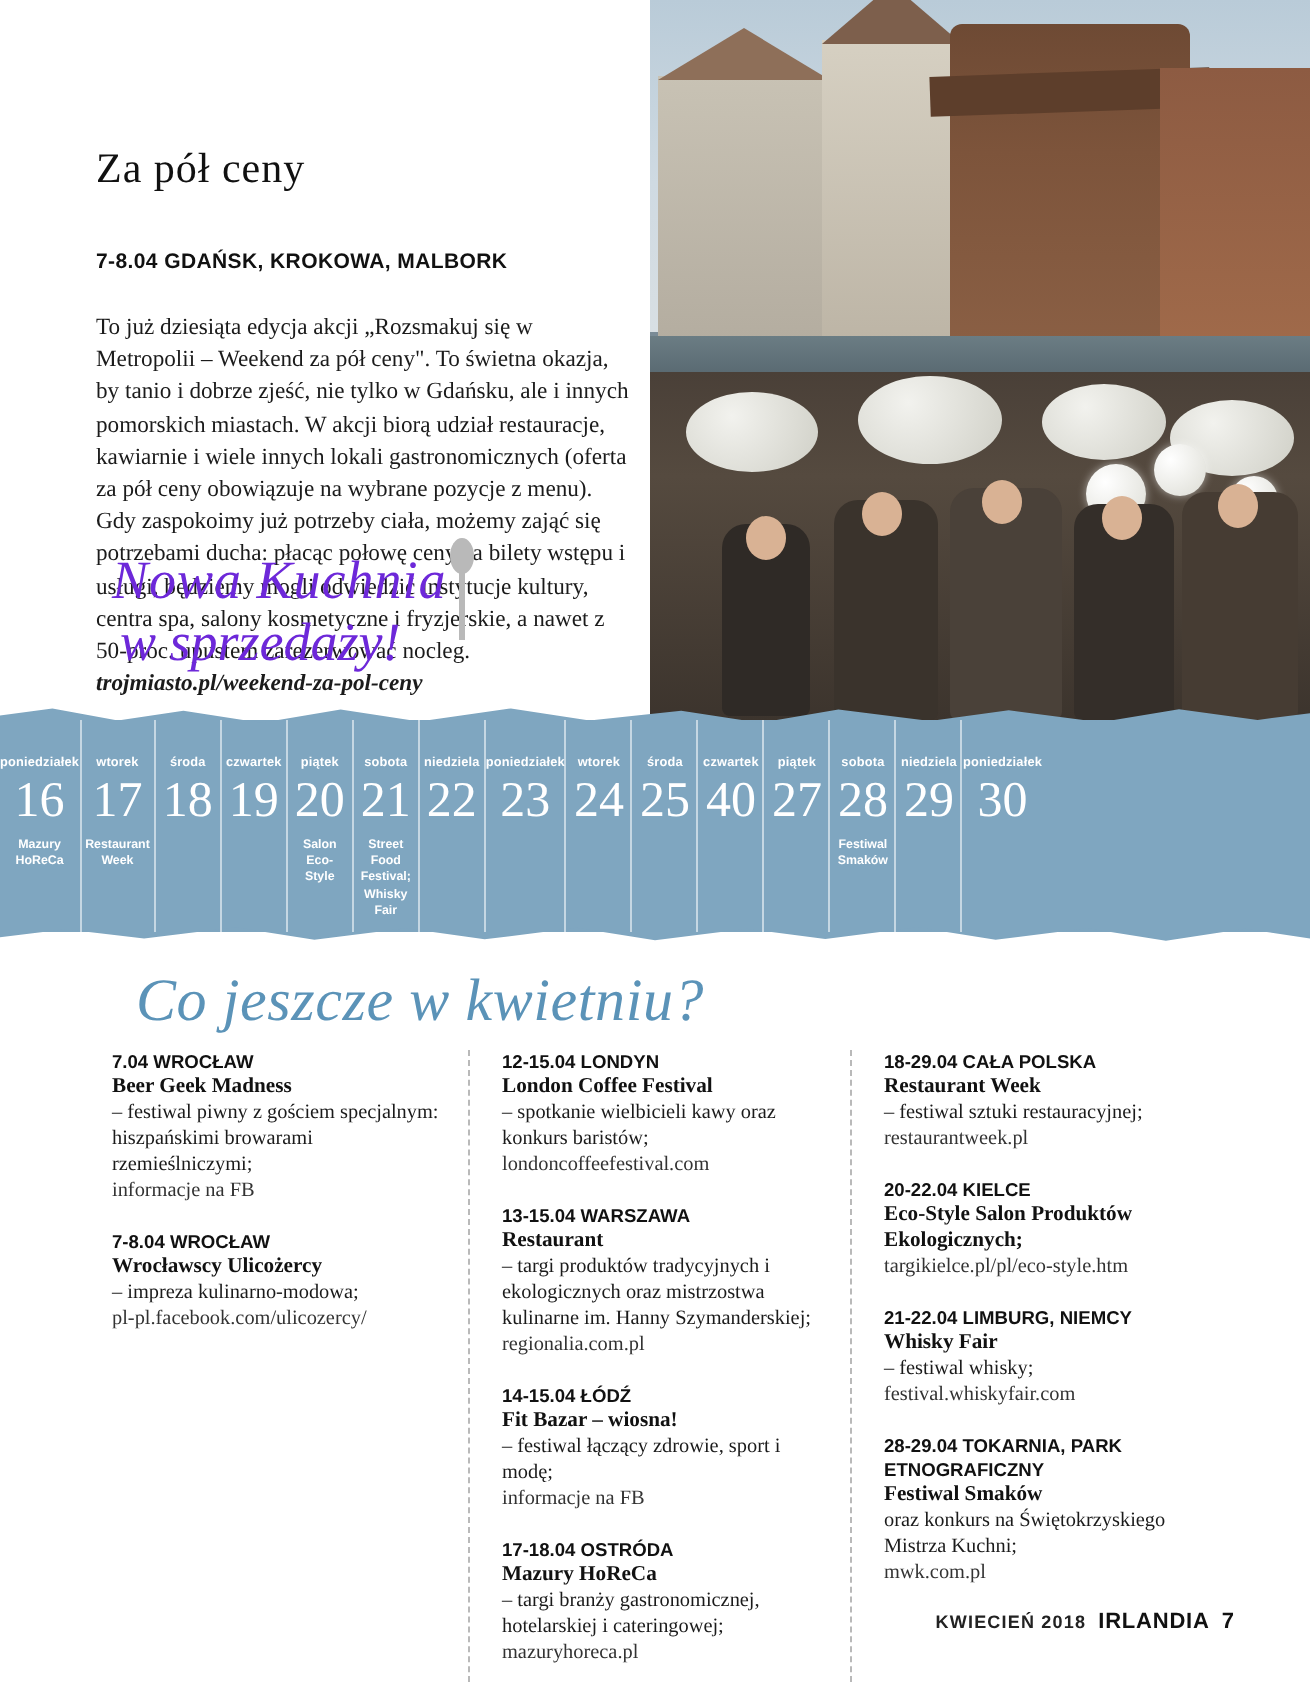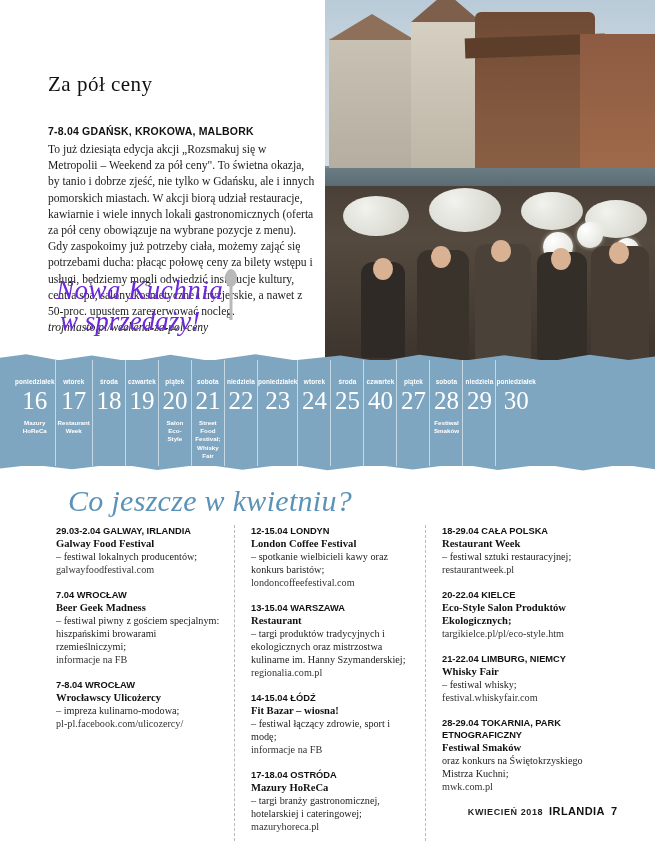--- a/index.html
+++ b/index.html
@@ -122,33 +122,33 @@
     font-weight: normal;
     letter-spacing: .5px;
     margin: 0 0 28px 0;
     color: #111;
   }
   .article .lead {
     font-family: "Liberation Sans", sans-serif;
     font-weight: bold;
     font-size: 10.5px;
     letter-spacing: .2px;
-    margin-bottom: 5px;
+    margin-bottom: 19px;
     color: #111;
   }
   .article p.body {
     font-size: 11.6px;
     line-height: 16.2px;
     margin: 0;
     text-align: left;
     color: #1b1b1b;
   }
   .article .weblink {
     font-family: "Liberation Serif", serif;
-    font-weight: normal;
+    font-weight: bold;
     font-style: italic;
   }
 
   
   .promo {
     position: absolute;
     left: 56px;
     top: 275px;
     width: 250px;
     color: #6d28d9;
@@ -195,21 +195,20 @@
     content: "";
     position: absolute; left:0; bottom:-8px; width: 100%; height: 12px;
     background: #7fa6c0;
     clip-path: polygon(0 0, 100% 0, 100% 60%, 95% 20%, 89% 70%, 83% 18%, 76% 66%, 70% 14%, 63% 62%, 57% 20%, 50% 68%, 44% 16%, 37% 64%, 31% 18%, 24% 66%, 18% 14%, 11% 60%, 5% 22%, 0 55%);
   }
   .calgrid {
     position: absolute;
     left: 0; top: 8px;
     width: 521px; height: 106px;
     display: flex;
-    padding-left: 15px;
   }
   .daycol {
     flex: 1 1 0;
     position: relative;
     text-align: center;
     color: #ffffff;
     padding-top: 18px;
     border-right: 1px solid rgba(255,255,255,.55);
     box-sizing: border-box;
   }
@@ -452,26 +451,20 @@
       </div>
     </div>
   </div>
 
   <div class="sectitle">Co jeszcze w kwietniu?</div>
 
   <div class="cols">
 
     <div class="col">
       <div class="entry">
-        <div class="ttl">29.03-2.04 GALWAY, IRLANDIA</div>
-        <div class="nm">Galway Food Festival</div>
-        <div class="desc">– festiwal lokalnych producentów;</div>
-        <div class="url">galwayfoodfestival.com</div>
-      </div>
-      <div class="entry">
         <div class="ttl">7.04 WROCŁAW</div>
         <div class="nm">Beer Geek Madness</div>
         <div class="desc">– festiwal piwny z gościem specjalnym: hiszpańskimi browarami rzemieślniczymi;</div>
         <div class="url">informacje na FB</div>
       </div>
       <div class="entry">
         <div class="ttl">7-8.04 WROCŁAW</div>
         <div class="nm">Wrocławscy Ulicożercy</div>
         <div class="desc">– impreza kulinarno-modowa;</div>
         <div class="url">pl-pl.facebook.com/ulicozercy/</div>

